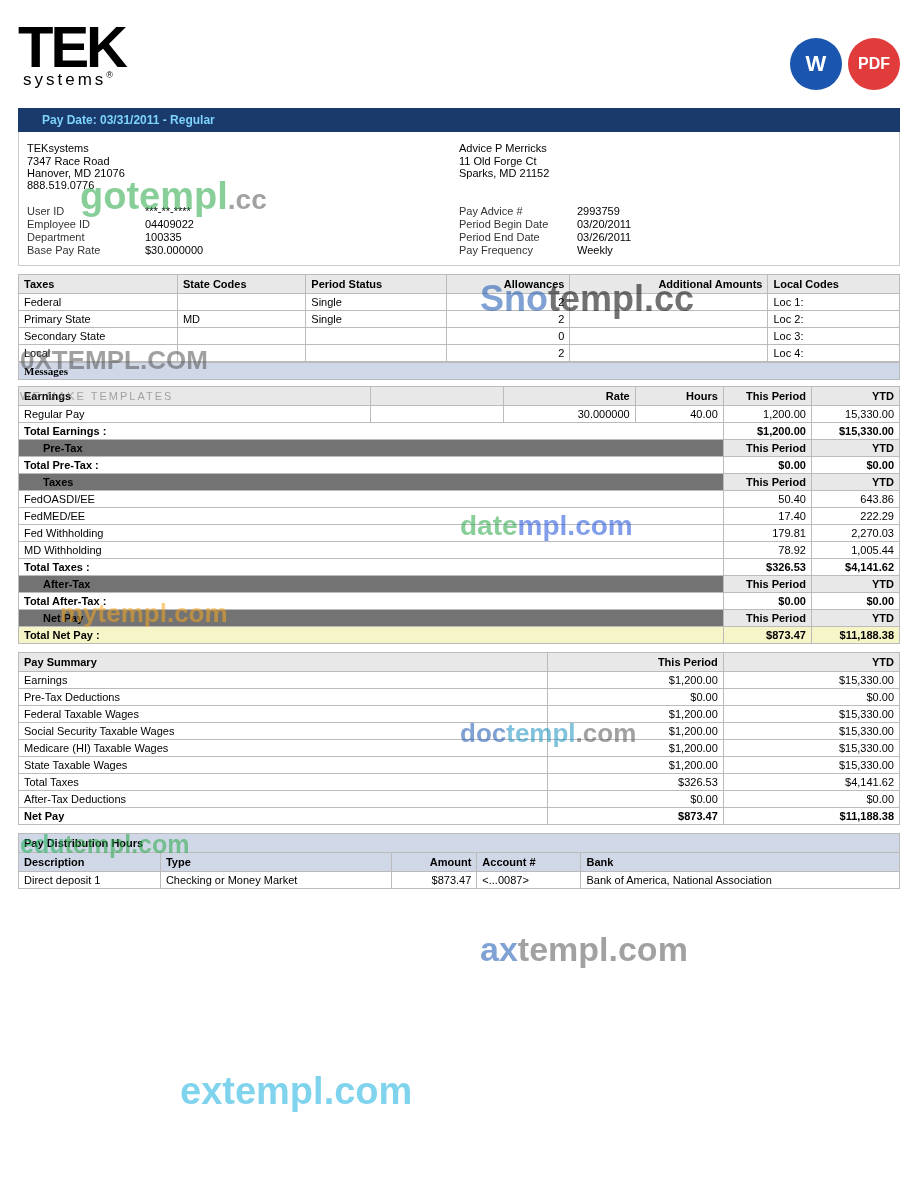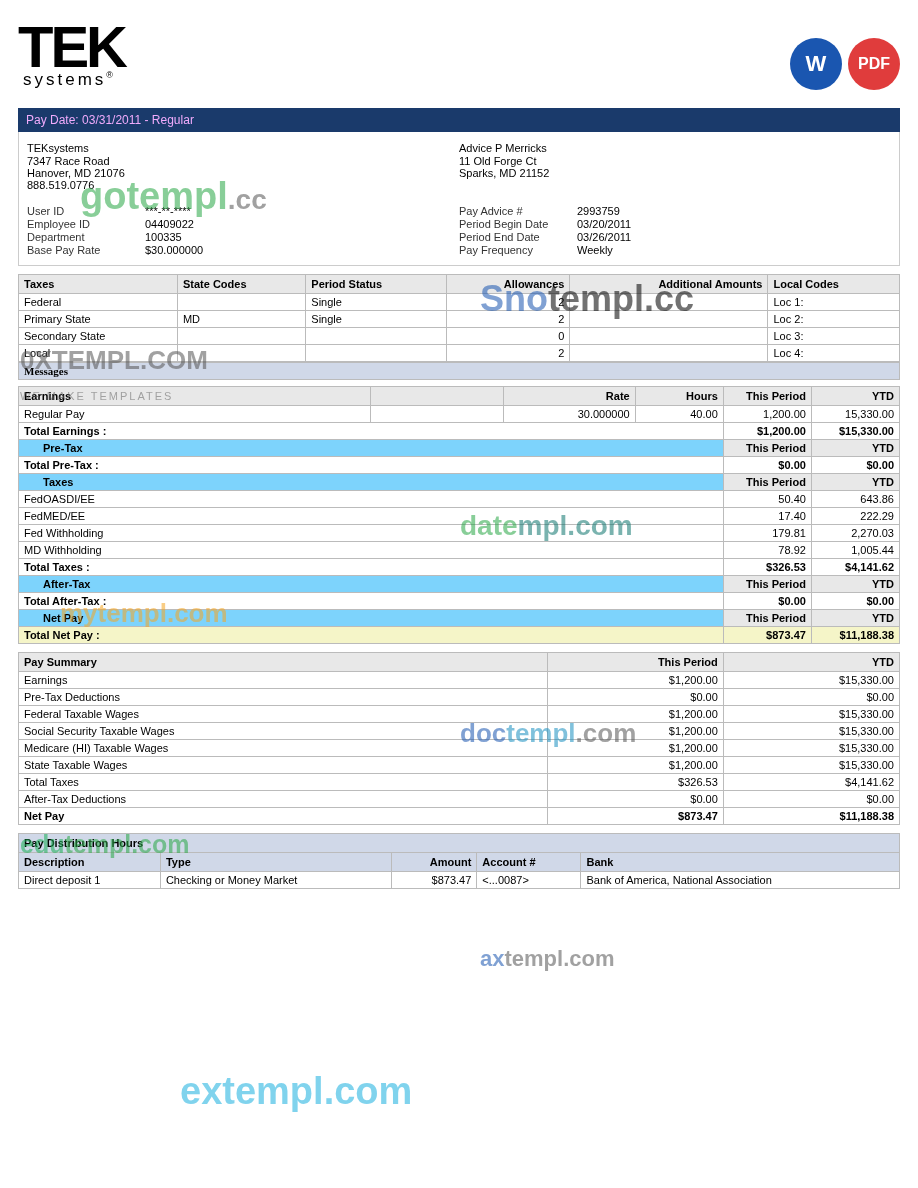--- a/index.html
+++ b/index.html
@@ -47,23 +47,23 @@
       font-weight: bold;
       font-size: 22px;
       color: #fff;
     }
     .icon-w { background: #1a56b0; }
     .icon-pdf { background: #e03c3c; font-size: 16px; }
 
     
     .pay-date-bar {
       background: #1a3a6b;
-      color: #f0abfc;
-      padding: 5px 8px;
-      font-weight: normal;
+      color: #7dd3fc;
+      padding: 5px 24px;
+      font-weight: bold;
       font-size: 12px;
       margin-bottom: 0;
     }
 
     
     .info-box {
       border: 1px solid #ccc;
       border-top: none;
       padding: 8px;
       margin-bottom: 8px;
@@ -112,21 +112,21 @@
       font-weight: bold;
     }
     .net-pay-row td {
       background: #f5f5c8;
       font-weight: bold;
     }
     .align-right { text-align: right; }
 
     
     .section-label {
-      background: #7dd3fc;
+      background: #737373;
       font-weight: bold;
       padding-left: 24px;
     }
 
     .messages-row td {
       background: #d0d8e8;
       font-weight: bold;
       font-family: Liberation Serif, serif;
     }
 
@@ -158,32 +158,32 @@
     <span style="color:#28a745; font-size:38px;">go</span><span style="color:#28a745; font-size:38px;">templ</span><span style="color:#555; font-size:28px;">.cc</span>
   </div>
   <div class="watermark" style="top:278px; left:480px; font-size:36px; color:#f5a623;">
     <span style="color:#1a56b0;">Sno</span><span style="color:#000;">templ.cc</span>
   </div>
   <div class="watermark" style="top:345px; left:20px; font-size:26px; color:#333;">
     <span style="color:#555;">0XTEMPL.COM</span><br>
     <span style="font-size:11px; color:#666; font-weight:normal; letter-spacing:2px;">WE MAKE TEMPLATES</span>
   </div>
   <div class="watermark" style="top:510px; left:460px; font-size:28px;">
-    <span style="color:#28a745;">date</span><span style="color:#0f766e;text-align:right;">mpl.com</span>
+    <span style="color:#28a745;">date</span><span style="color:#1d4ed8;text-align:right;">mpl.com</span>
   </div>
   <div class="watermark" style="top:598px; left:20px; font-size:26px; color:#f5a623;">
     <span style="color:#f5a623;padding-left:40px;">mytempl.com</span>
   </div>
   <div class="watermark" style="top:718px; left:460px; font-size:26px;">
     <span style="color:#1a56b0;">doc</span><span style="color:#1a90c0;">templ</span><span style="color:#555;">.com</span>
   </div>
   <div class="watermark" style="top:830px; left:20px; font-size:25px;">
     <span style="color:#1ab055;">edu</span><span style="color:#28a745;">templ.com</span>
   </div>
-  <div class="watermark" style="top:930px; left:480px; font-size:22px;margin-top:16px;">
+  <div class="watermark" style="top:930px; left:480px; font-size:34px;">
     <span style="color:#1a56b0;">ax</span><span style="color:#555;">templ.com</span>
   </div>
   <div class="watermark" style="top:1070px; left:180px; font-size:38px;">
     <span style="color:#1ab0e0;">ex</span><span style="color:#1ab0e0;">templ.com</span>
   </div>
 
   <div class="header">
     <div class="logo-area">
       <div style="font-size:58px; font-weight:900; letter-spacing:-3px; line-height:1;">
         <span>TEK</span>

